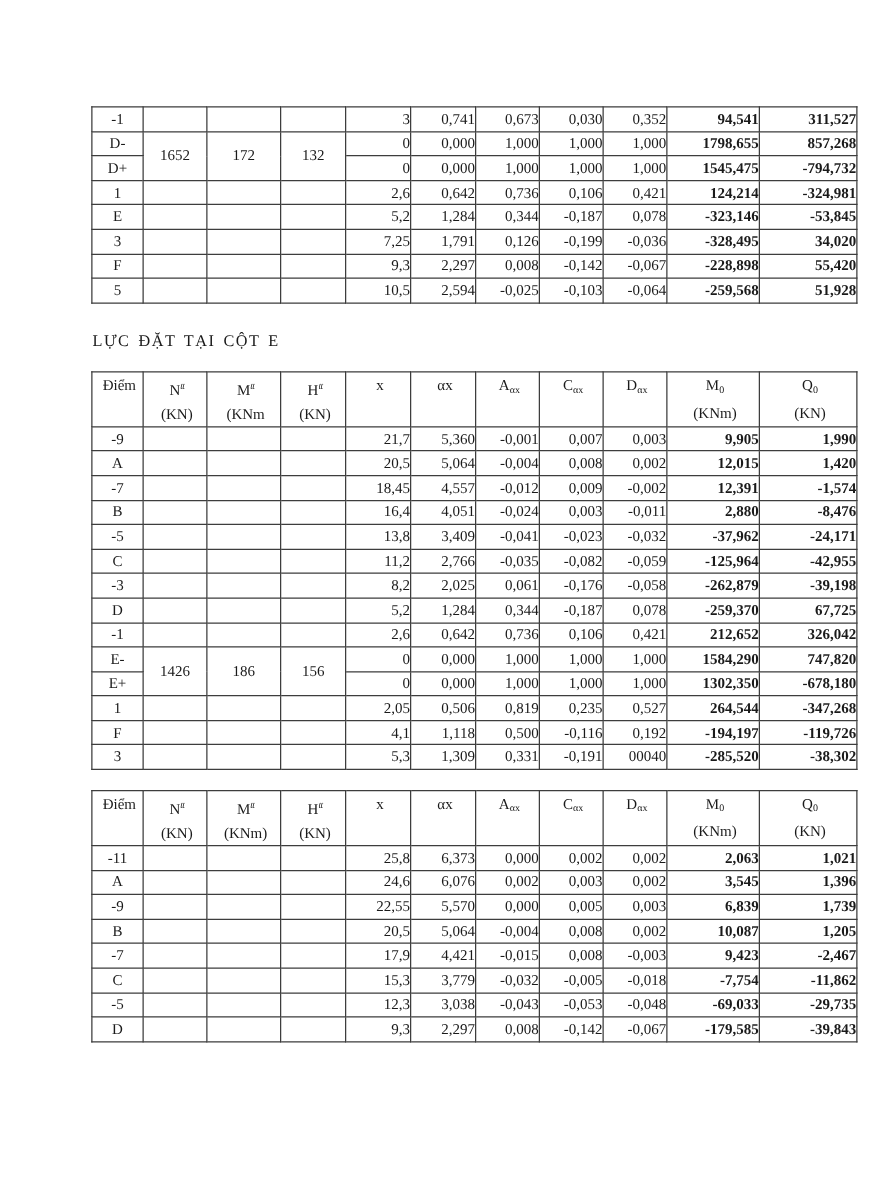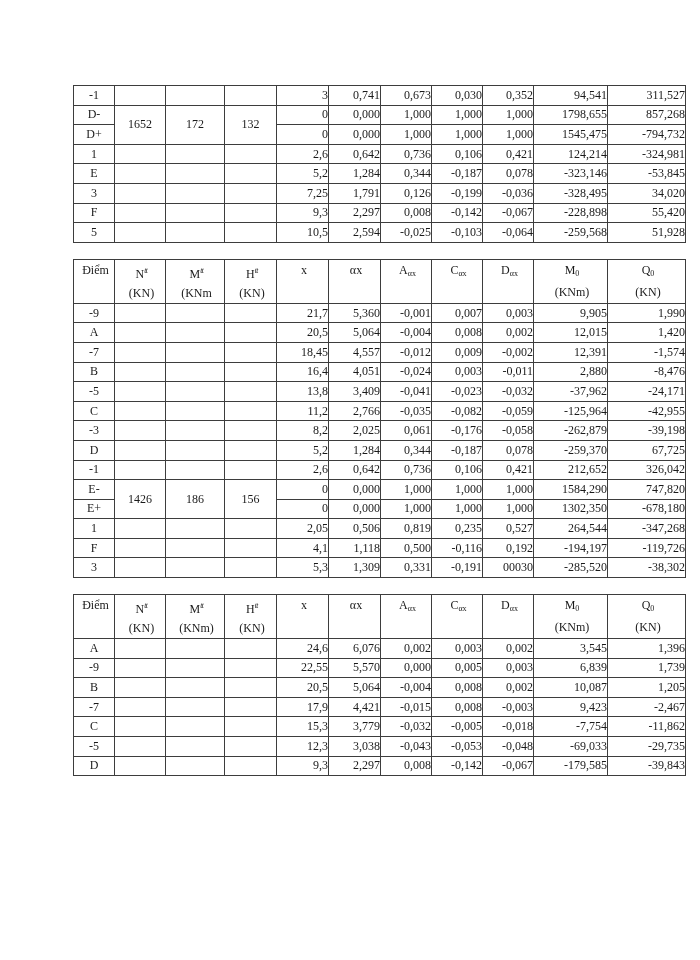--- a/index.html
+++ b/index.html
@@ -23,21 +23,21 @@
     overflow:hidden;
     padding:0;
   }
   table.doc td{
     height:18.6px;
     vertical-align:middle;
   }
   td.lbl{text-align:center;}
   td.num{text-align:right;padding-right:9px;}
   td.xc{padding-right:11px;}
-  td.big{padding-right:7px;}
+  td.big{padding-right:7px;font-weight:bold;}
   td.mrg{text-align:center;vertical-align:bottom;padding-bottom:3px;}
   table.doc th{
     height:42px;
     vertical-align:top;
     text-align:left;
     font-weight:normal;
     padding:1px 0 0 3px;
     line-height:19px;
   }
   th sup{font-size:7.5px;vertical-align:super;letter-spacing:-0.5px;font-style:italic;}
@@ -171,20 +171,21 @@
           <td class="num">2,594</td>
           <td class="num">-0,025</td>
           <td class="num">-0,103</td>
           <td class="num">-0,064</td>
           <td class="num big">-259,568</td>
           <td class="num big">51,928</td>
         </tr>
       </tbody>
     </table>
 
+  <div class="heading h-e">LỰC ĐẶT TẠI CỘT E</div>
 
   <table class="doc t2">
       <colgroup>
         <col style="width: 41px;">
         <col style="width: 51px;">
         <col style="width: 59px;">
         <col style="width: 52px;">
         <col style="width: 52px;">
         <col style="width: 52px;">
         <col style="width: 51px;">
@@ -404,21 +405,21 @@
         </tr>
         <tr>
           <td class="lbl">3</td>
           <td class="force"></td>
           <td class="force"></td>
           <td class="force"></td>
           <td class="num xc">5,3</td>
           <td class="num">1,309</td>
           <td class="num">0,331</td>
           <td class="num">-0,191</td>
-          <td class="num">00030</td>
+          <td class="num">00040</td>
           <td class="num big">-285,520</td>
           <td class="num big">-38,302</td>
         </tr>
       </tbody>
     </table>
 
 
   <table class="doc t3">
       <colgroup>
         <col style="width: 41px;">
@@ -470,20 +471,33 @@
             <div class="hl2">(KNm)</div>
           </th>
           <th>
             <div class="hl1"><span>Q</span><sub>0</sub></div>
             <div class="hl2">(KN)</div>
           </th>
         </tr>
       </thead>
       <tbody>
         <tr>
+          <td class="lbl">-11</td>
+          <td class="force"></td>
+          <td class="force"></td>
+          <td class="force"></td>
+          <td class="num xc">25,8</td>
+          <td class="num">6,373</td>
+          <td class="num">0,000</td>
+          <td class="num">0,002</td>
+          <td class="num">0,002</td>
+          <td class="num big">2,063</td>
+          <td class="num big">1,021</td>
+        </tr>
+        <tr>
           <td class="lbl">A</td>
           <td class="force"></td>
           <td class="force"></td>
           <td class="force"></td>
           <td class="num xc">24,6</td>
           <td class="num">6,076</td>
           <td class="num">0,002</td>
           <td class="num">0,003</td>
           <td class="num">0,002</td>
           <td class="num big">3,545</td>

